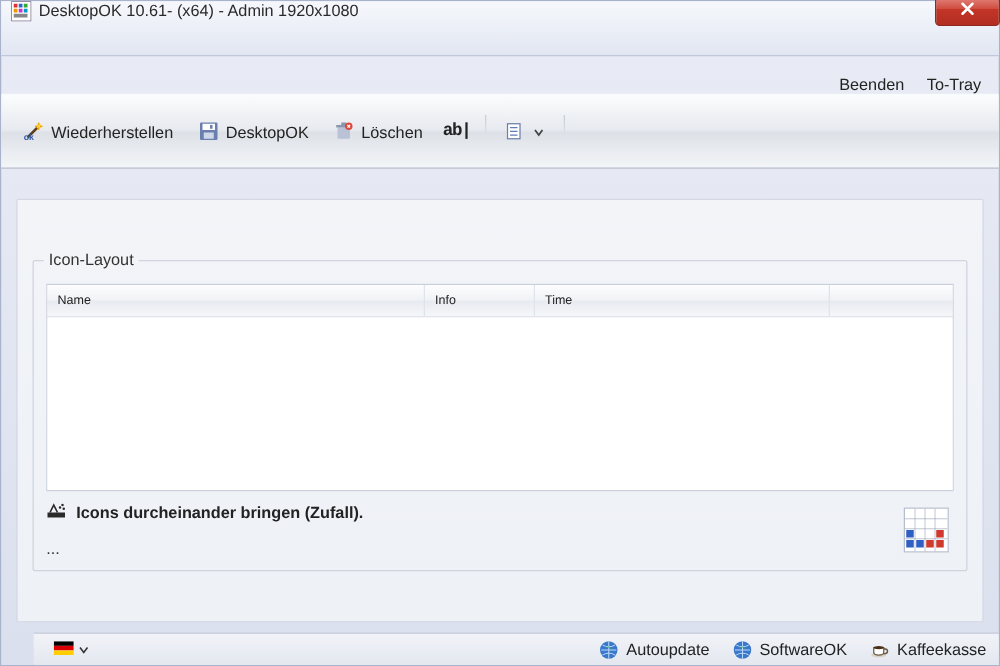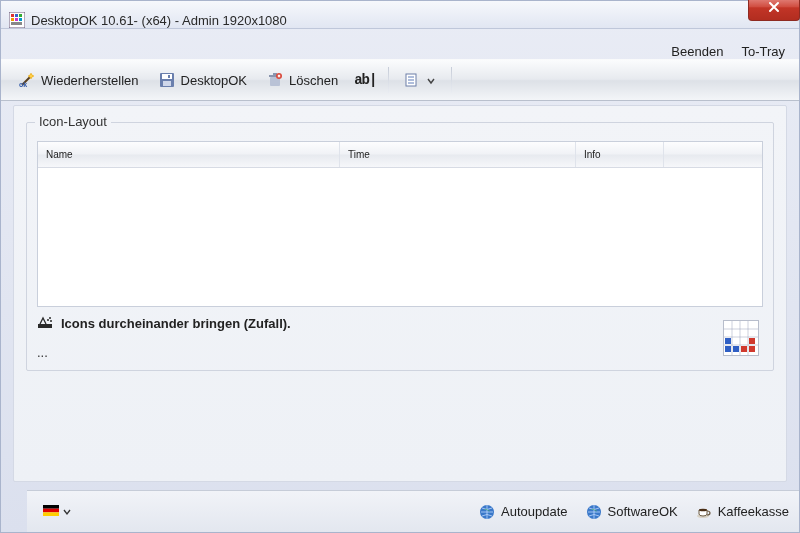--- a/index.html
+++ b/index.html
@@ -15,24 +15,24 @@
   .window {
     width: 800px;
     height: 533px;
     background: linear-gradient(#e9ecf5, #dbe0ee);
     border: 1px solid #a9b4cc;
     display: flex;
     flex-direction: column;
     position: relative;
   }
   .titlebar {
-    height: 28px;
+    height: 44px;
     background: linear-gradient(#f6f8fc, #e1e6f2);
     display: flex;
-    align-items: flex-end;
+    align-items: flex-start;
     padding: 0 8px;
     border-bottom: 1px solid #bfc7da;
     position: relative;
   }
   .titlebar .app-icon {
     width: 16px; height: 16px;
     margin-right: 6px;
     display: inline-block;
   }
   .titlebar .title-text {
@@ -60,21 +60,21 @@
     display: flex;
     align-items: flex-end;
     justify-content: flex-end;
     padding: 0 14px;
     gap: 18px;
     background: transparent;
   }
   .menubar span { color: #222; }
 
   .toolbar {
-    height: 42px;
+    height: 60px;
     background: linear-gradient(#fbfcfd, #e7eaef 48%, #dde1e7 52%, #f3f5f8);
     border-top: 1px solid #f9fafb;
     border-bottom: 1px solid #b9c0cd;
     display: flex;
     align-items: center;
     padding: 16px 10px;
     gap: 4px;
   }
   .tb-btn {
     display: flex;
@@ -90,28 +90,29 @@
     margin: 0 4px;
   }
   .tb-ab {
     font-weight: bold;
     letter-spacing: -1px;
     padding: 2px 4px;
   }
 
   .client-area {
     flex: 1;
-    margin: 4px 12px 0 12px;
+    margin: 24px 12px 0 12px;
     background: linear-gradient(#f2f4f8, #eef1f6);
     border: 1px solid #d4d9e5;
     border-radius: 2px;
     display: flex;
     flex-direction: column;
     padding: 10px 12px 8px 12px;
     position: relative;
+    justify-content: center;
   }
   .groupbox {
     border: 1px solid #cfd4df;
     border-radius: 2px;
     position: relative;
     padding: 18px 10px 10px 10px;
     margin-top: 6px;
     background: transparent;
   }
   .groupbox .legend {
@@ -158,21 +159,21 @@
   .grid-thumb {
     position: absolute;
     right: 14px;
     bottom: 14px;
     width: 36px; height: 36px;
     background: #fff;
     border: 1px solid #b7bdcb;
   }
 
   .statusbar {
-    height: 42px;
+    height: 26px;
     background: linear-gradient(#f1f3f8, #e3e7ef);
     border-top: 1px solid #c6ccd8;
     display: flex;
     align-items: center;
     padding: 3px 10px;
     gap: 18px;
     margin-top: 8px;
     margin-left: 26px;
   }
   .statusbar .flag-btn {
@@ -281,22 +282,22 @@
     <div class="tb-sep"></div>
   </div>
 
   <div class="client-area">
     <div class="groupbox">
       <span class="legend">Icon-Layout</span>
 
       <div class="listview">
         <div class="lv-header">
           <div class="lv-col" style="width:302px">Name</div>
+          <div class="lv-col" style="width:88px">Info</div>
           <div class="lv-col" style="width:236px">Time</div>
-          <div class="lv-col" style="width:88px">Info</div>
           <div class="lv-col" style="flex:1;border-right:none"></div>
         </div>
         <div class="lv-body"></div>
       </div>
 
       <div class="footer-row">
         <span class="ico">
           <svg viewBox="0 0 16 16">
               <rect x="1" y="9" width="14" height="4" fill="#2a2a2a"></rect>
               <path d="M3 9 L6 3 L9 9" fill="none" stroke="#2a2a2a" stroke-width="1.3"></path>

